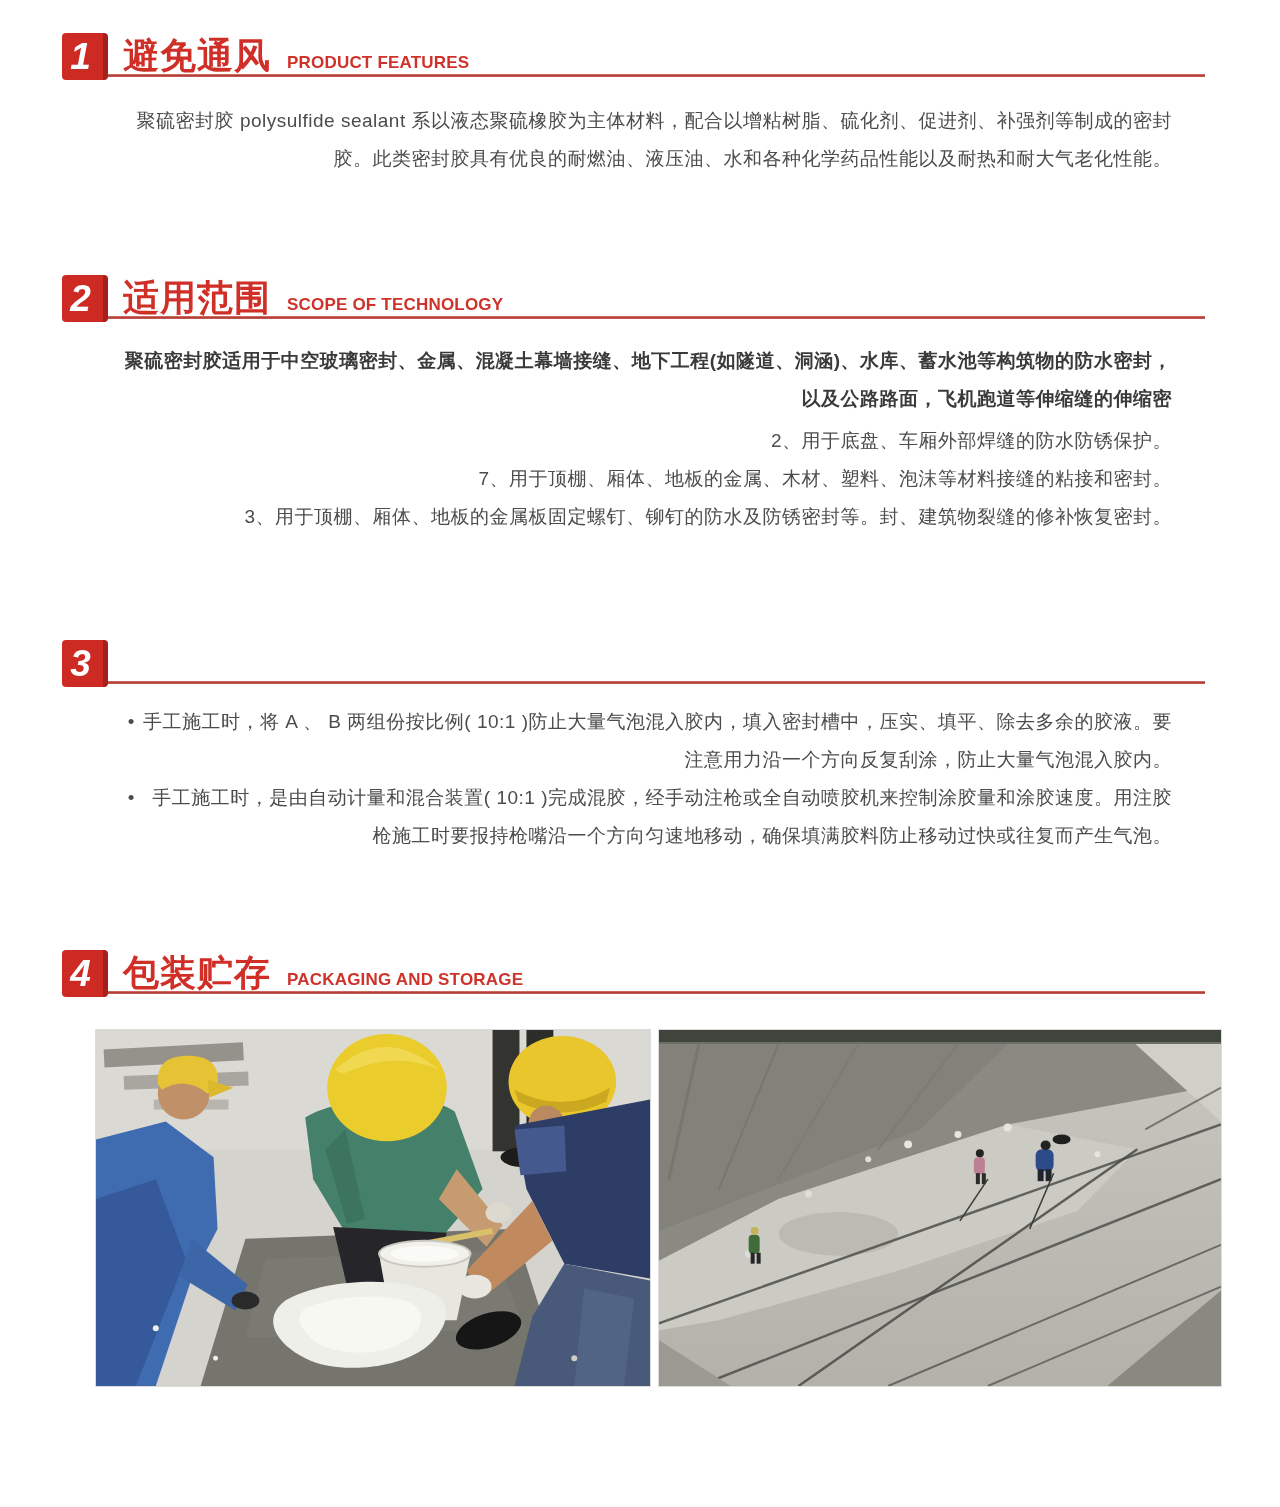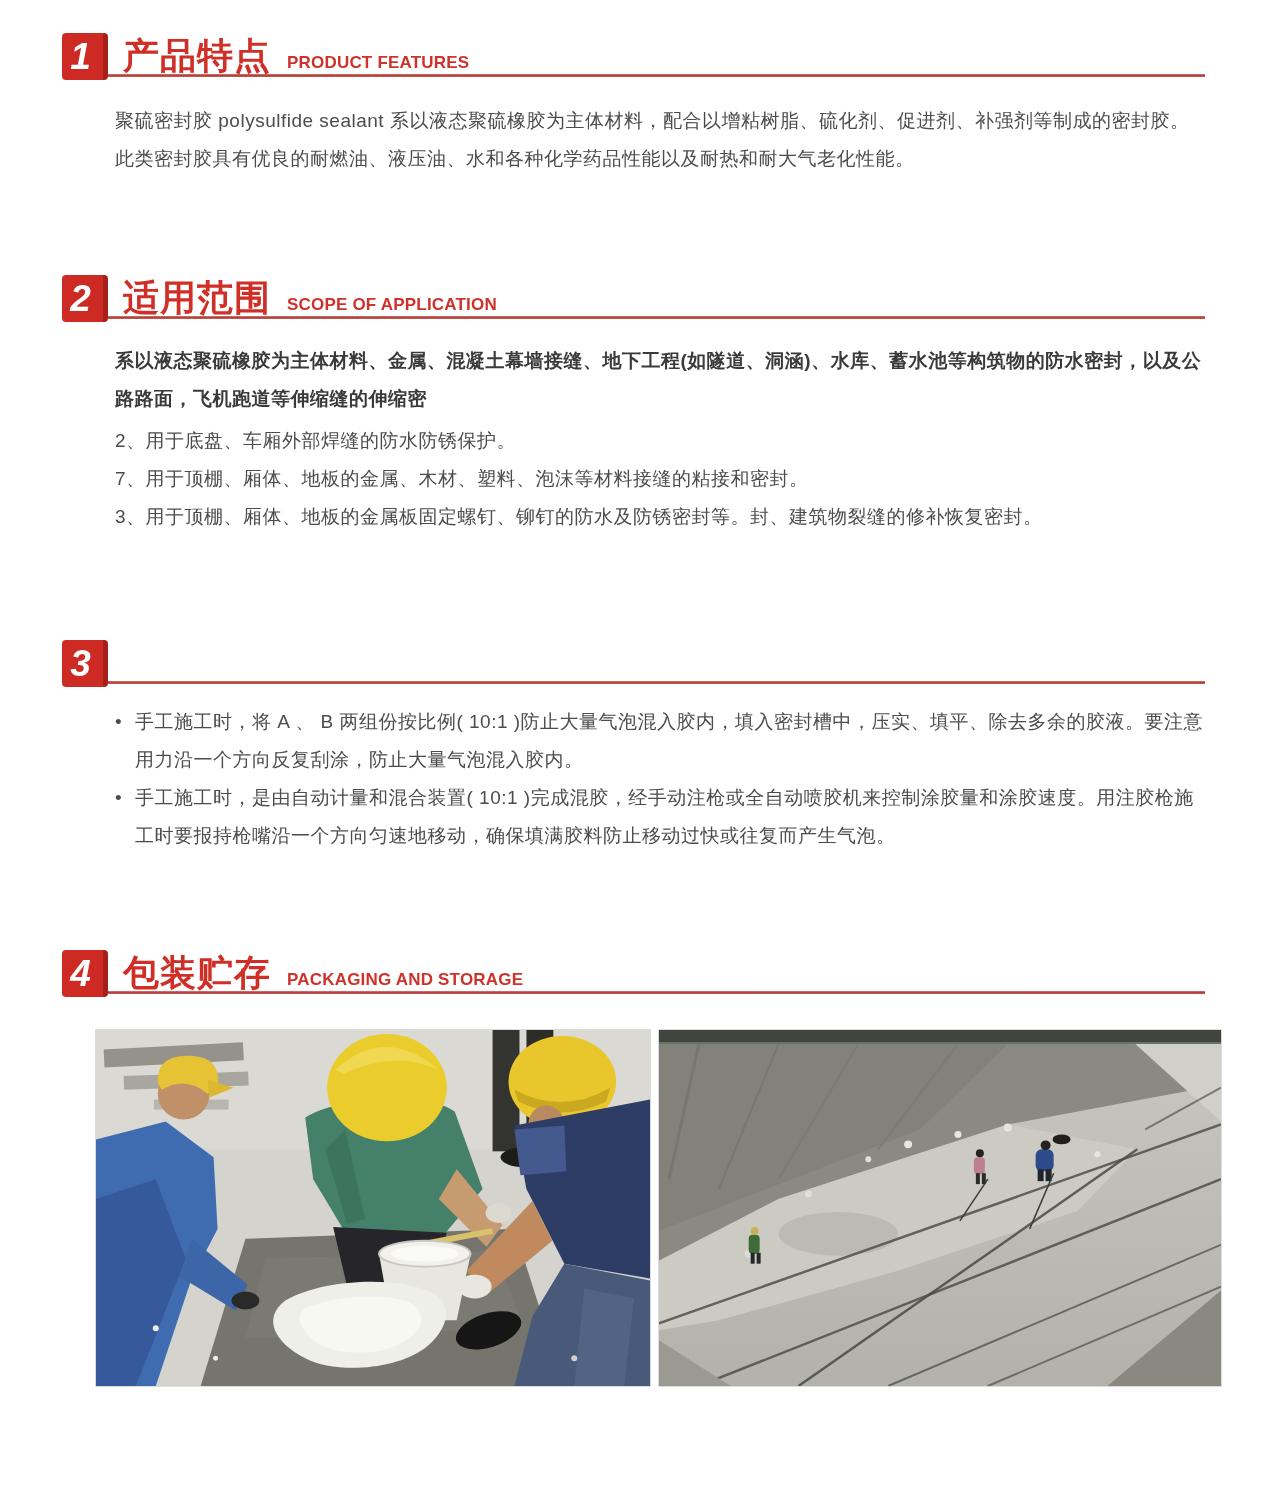--- a/index.html
+++ b/index.html
@@ -49,24 +49,25 @@
     font-size:36px; font-weight:700; color:#d02f27;
     line-height:1; letter-spacing:1px;
   }
   .title-en {
     font-size:17px; font-weight:700; color:#cf322a;
     letter-spacing:0.2px;
     text-align:right;
   }
   
   .body-text {
-    margin-left:115px; margin-right:74px;
+    margin-left:115px; margin-right:108px;
     font-size:19px; line-height:38px;
     color:#4c4c4c;
     letter-spacing:0.5px;
+    text-align:right;
   }
   .p-sec1 { margin-top:22px; }
   .lead {
     margin-top:20px;
     font-weight:700; color:#3a3a3a;
   }
   .plain-list { margin-top:4px; list-style:none; }
   .plain-list li { line-height:38px; }
   .bullet-list { margin-top:16px; list-style:none; }
   .bullet-item { display:flex; }
@@ -98,37 +99,37 @@
 <body>
 
 <div class="page">
 
   <div class="section-header sh-1">
     <div class="num-box">
       <span>1</span>
     </div>
     <div class="header-rule"></div>
     <div class="titles">
-      <span class="title-zh">产品特点</span>
+      <span class="title-zh">避免通风</span>
       <span class="title-en">PRODUCT FEATURES</span>
     </div>
   </div>
   <p class="body-text p-sec1">聚硫密封胶 polysulfide sealant 系以液态聚硫橡胶为主体材料，配合以增粘树脂、硫化剂、促进剂、补强剂等制成的密封胶。此类密封胶具有优良的耐燃油、液压油、水和各种化学药品性能以及耐热和耐大气老化性能。</p>
 
   <div class="section-header sh-2">
     <div class="num-box">
       <span>2</span>
     </div>
     <div class="header-rule"></div>
     <div class="titles">
       <span class="title-zh">适用范围</span>
-      <span class="title-en">SCOPE OF APPLICATION</span>
-    </div>
-  </div>
-  <p class="body-text lead">系以液态聚硫橡胶为主体材料、金属、混凝土幕墙接缝、地下工程(如隧道、洞涵)、水库、蓄水池等构筑物的防水密封，以及公路路面，飞机跑道等伸缩缝的伸缩密</p>
+      <span class="title-en">SCOPE OF TECHNOLOGY</span>
+    </div>
+  </div>
+  <p class="body-text lead">聚硫密封胶适用于中空玻璃密封、金属、混凝土幕墙接缝、地下工程(如隧道、洞涵)、水库、蓄水池等构筑物的防水密封，以及公路路面，飞机跑道等伸缩缝的伸缩密</p>
   <ul class="body-text plain-list">
     <li>2、用于底盘、车厢外部焊缝的防水防锈保护。</li>
     <li>7、用于顶棚、厢体、地板的金属、木材、塑料、泡沫等材料接缝的粘接和密封。</li>
     <li>3、用于顶棚、厢体、地板的金属板固定螺钉、铆钉的防水及防锈密封等。封、建筑物裂缝的修补恢复密封。</li>
   </ul>
 
   <div class="section-header sh-3">
     <div class="num-box">
       <span>3</span>
     </div>

